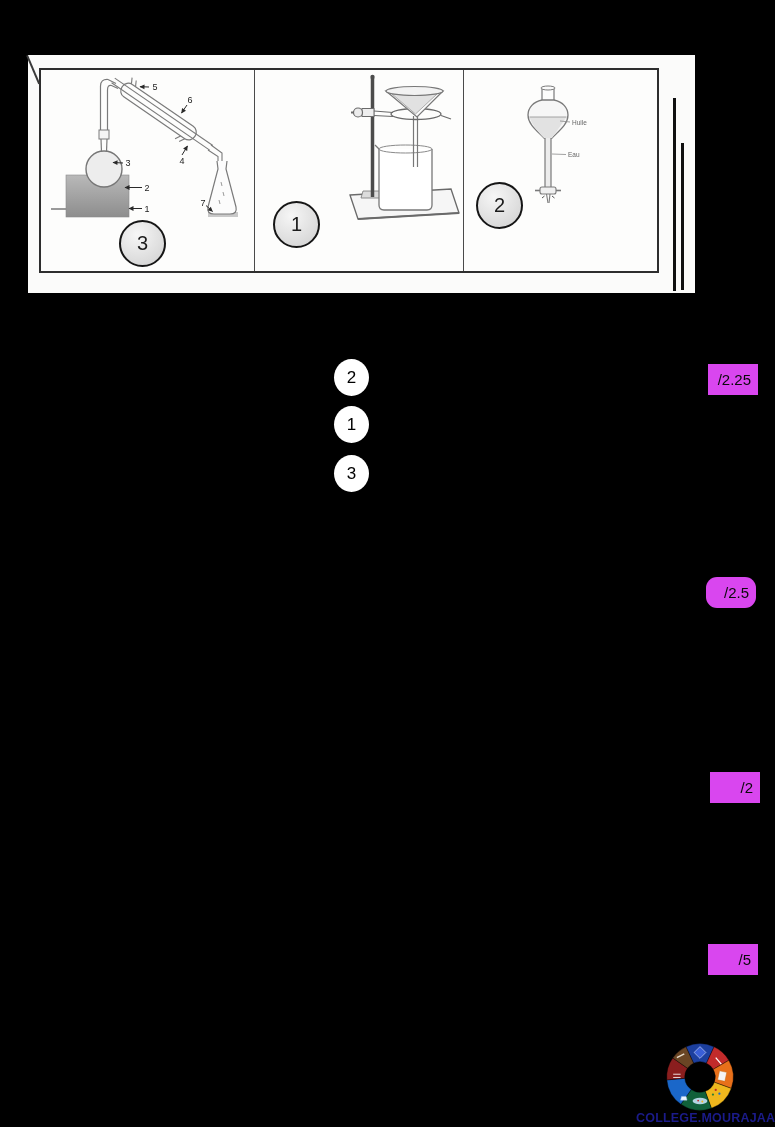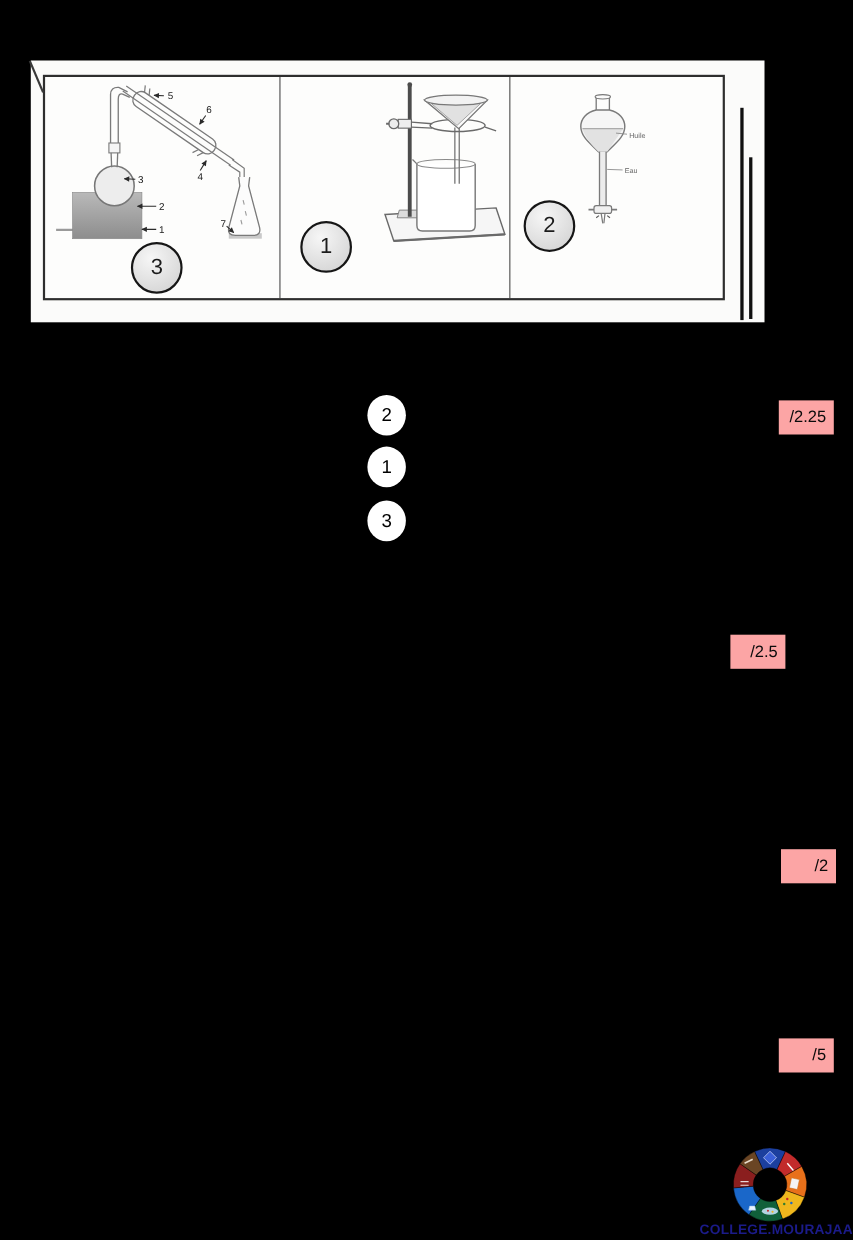--- a/index.html
+++ b/index.html
@@ -33,25 +33,25 @@
 
   
   .answer-badge{position:absolute;width:35px;height:37px;border-radius:50%;background:#fff;
                 display:flex;align-items:center;justify-content:center;
                 font-size:17px;color:#000;}
   .ab-1{left:334px;top:359px;}
   .ab-2{left:334px;top:406px;}
   .ab-3{left:334px;top:455px;}
 
   
-  .score-box{position:absolute;width:50px;height:31px;background:#fca5a5;box-sizing:border-box;
+  .score-box{position:absolute;width:50px;height:31px;background:#d946ef;box-sizing:border-box;
              display:flex;align-items:center;justify-content:flex-end;padding-right:7px;
              font-size:15px;color:#0a0a0a;}
   .sb-1{left:708px;top:364px;}
-  .sb-2{left:664px;top:577px;}
+  .sb-2{left:706px;top:577px;border-radius:11px;}
   .sb-3{left:710px;top:772px;}
   .sb-4{left:708px;top:944px;}
 
   
   .logo-wrap{position:absolute;left:663px;top:1040px;width:74px;height:74px;}
   .logo-caption{position:absolute;left:636px;top:1111px;width:142px;text-align:center;
                 font-size:12.5px;font-weight:bold;letter-spacing:0.2px;color:#1b1b8a;
                 white-space:nowrap;}
 </style>
 </head>

